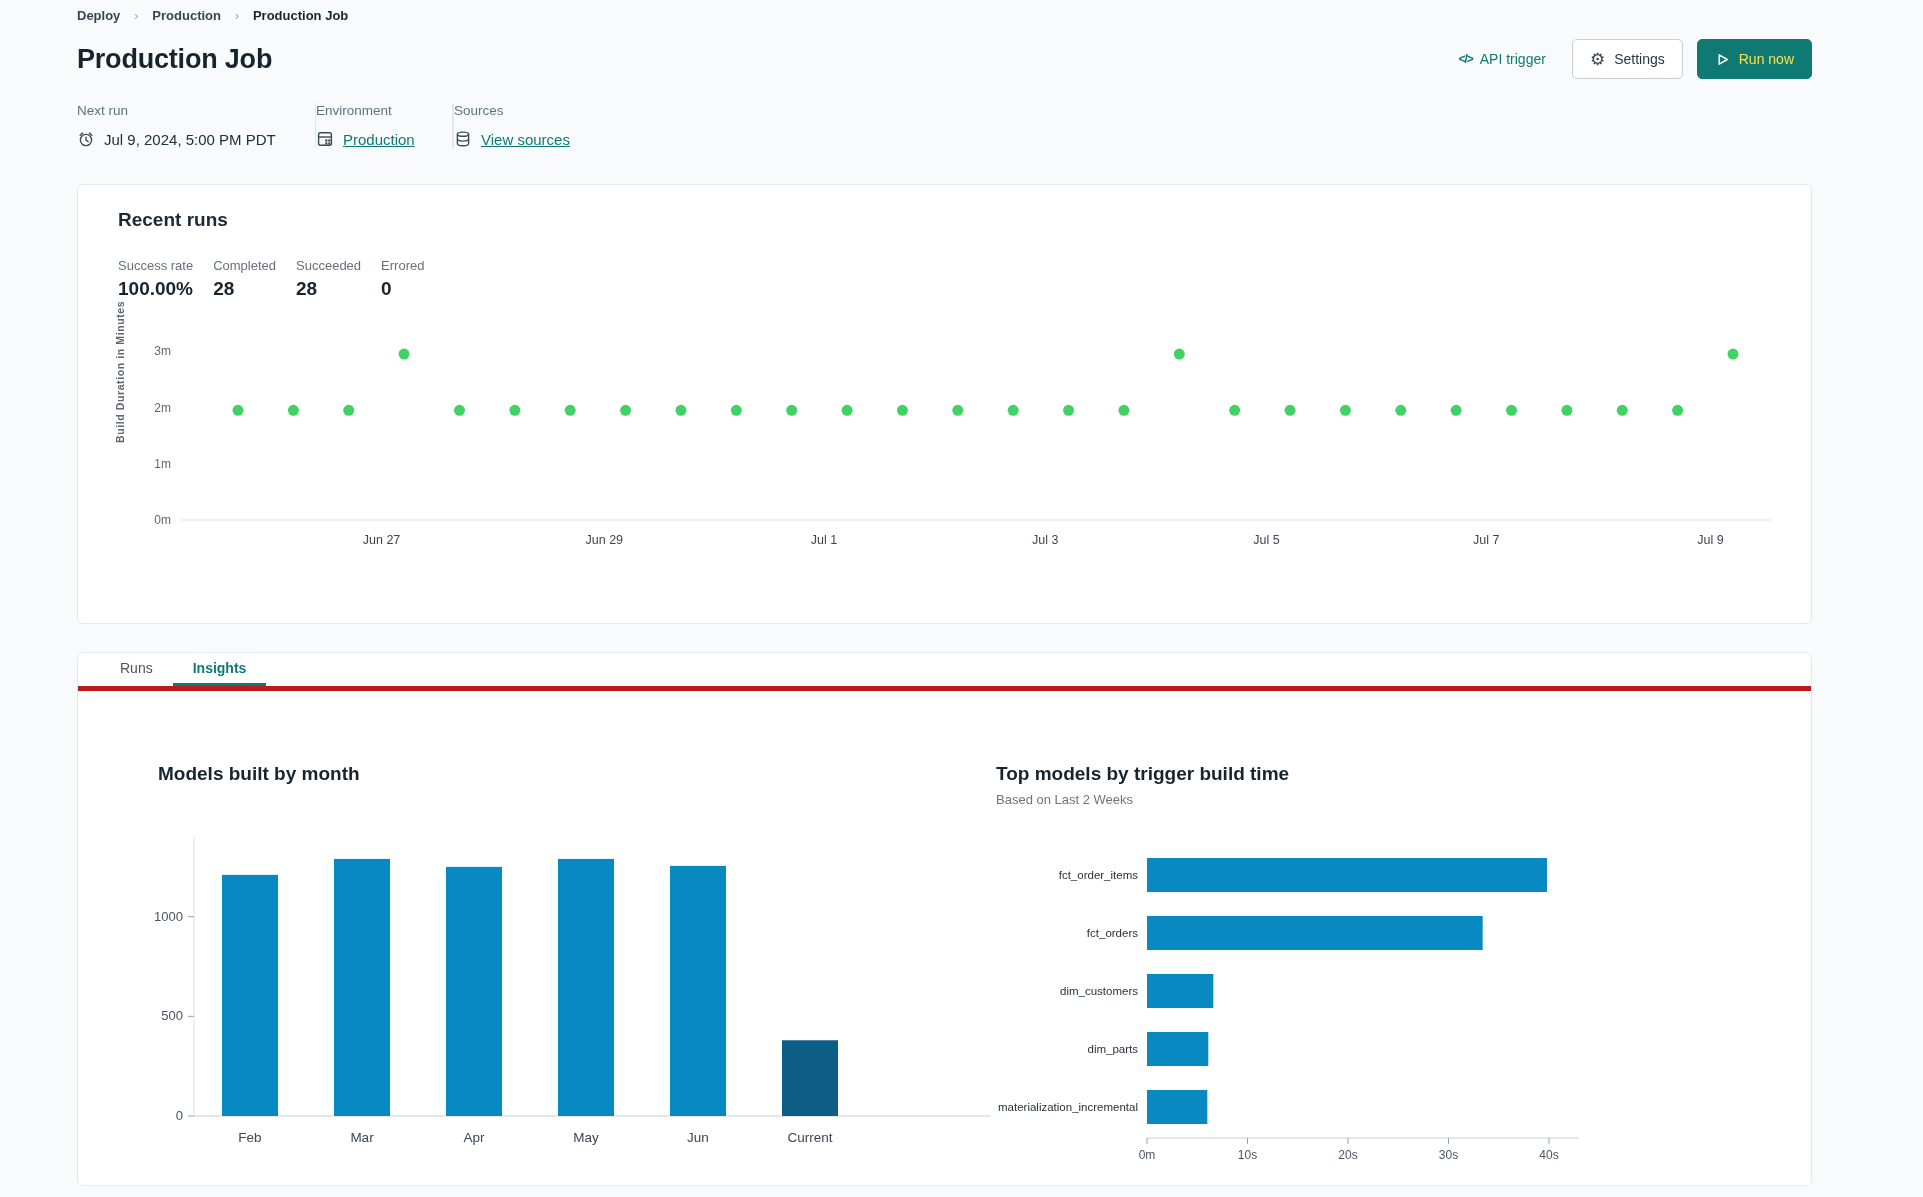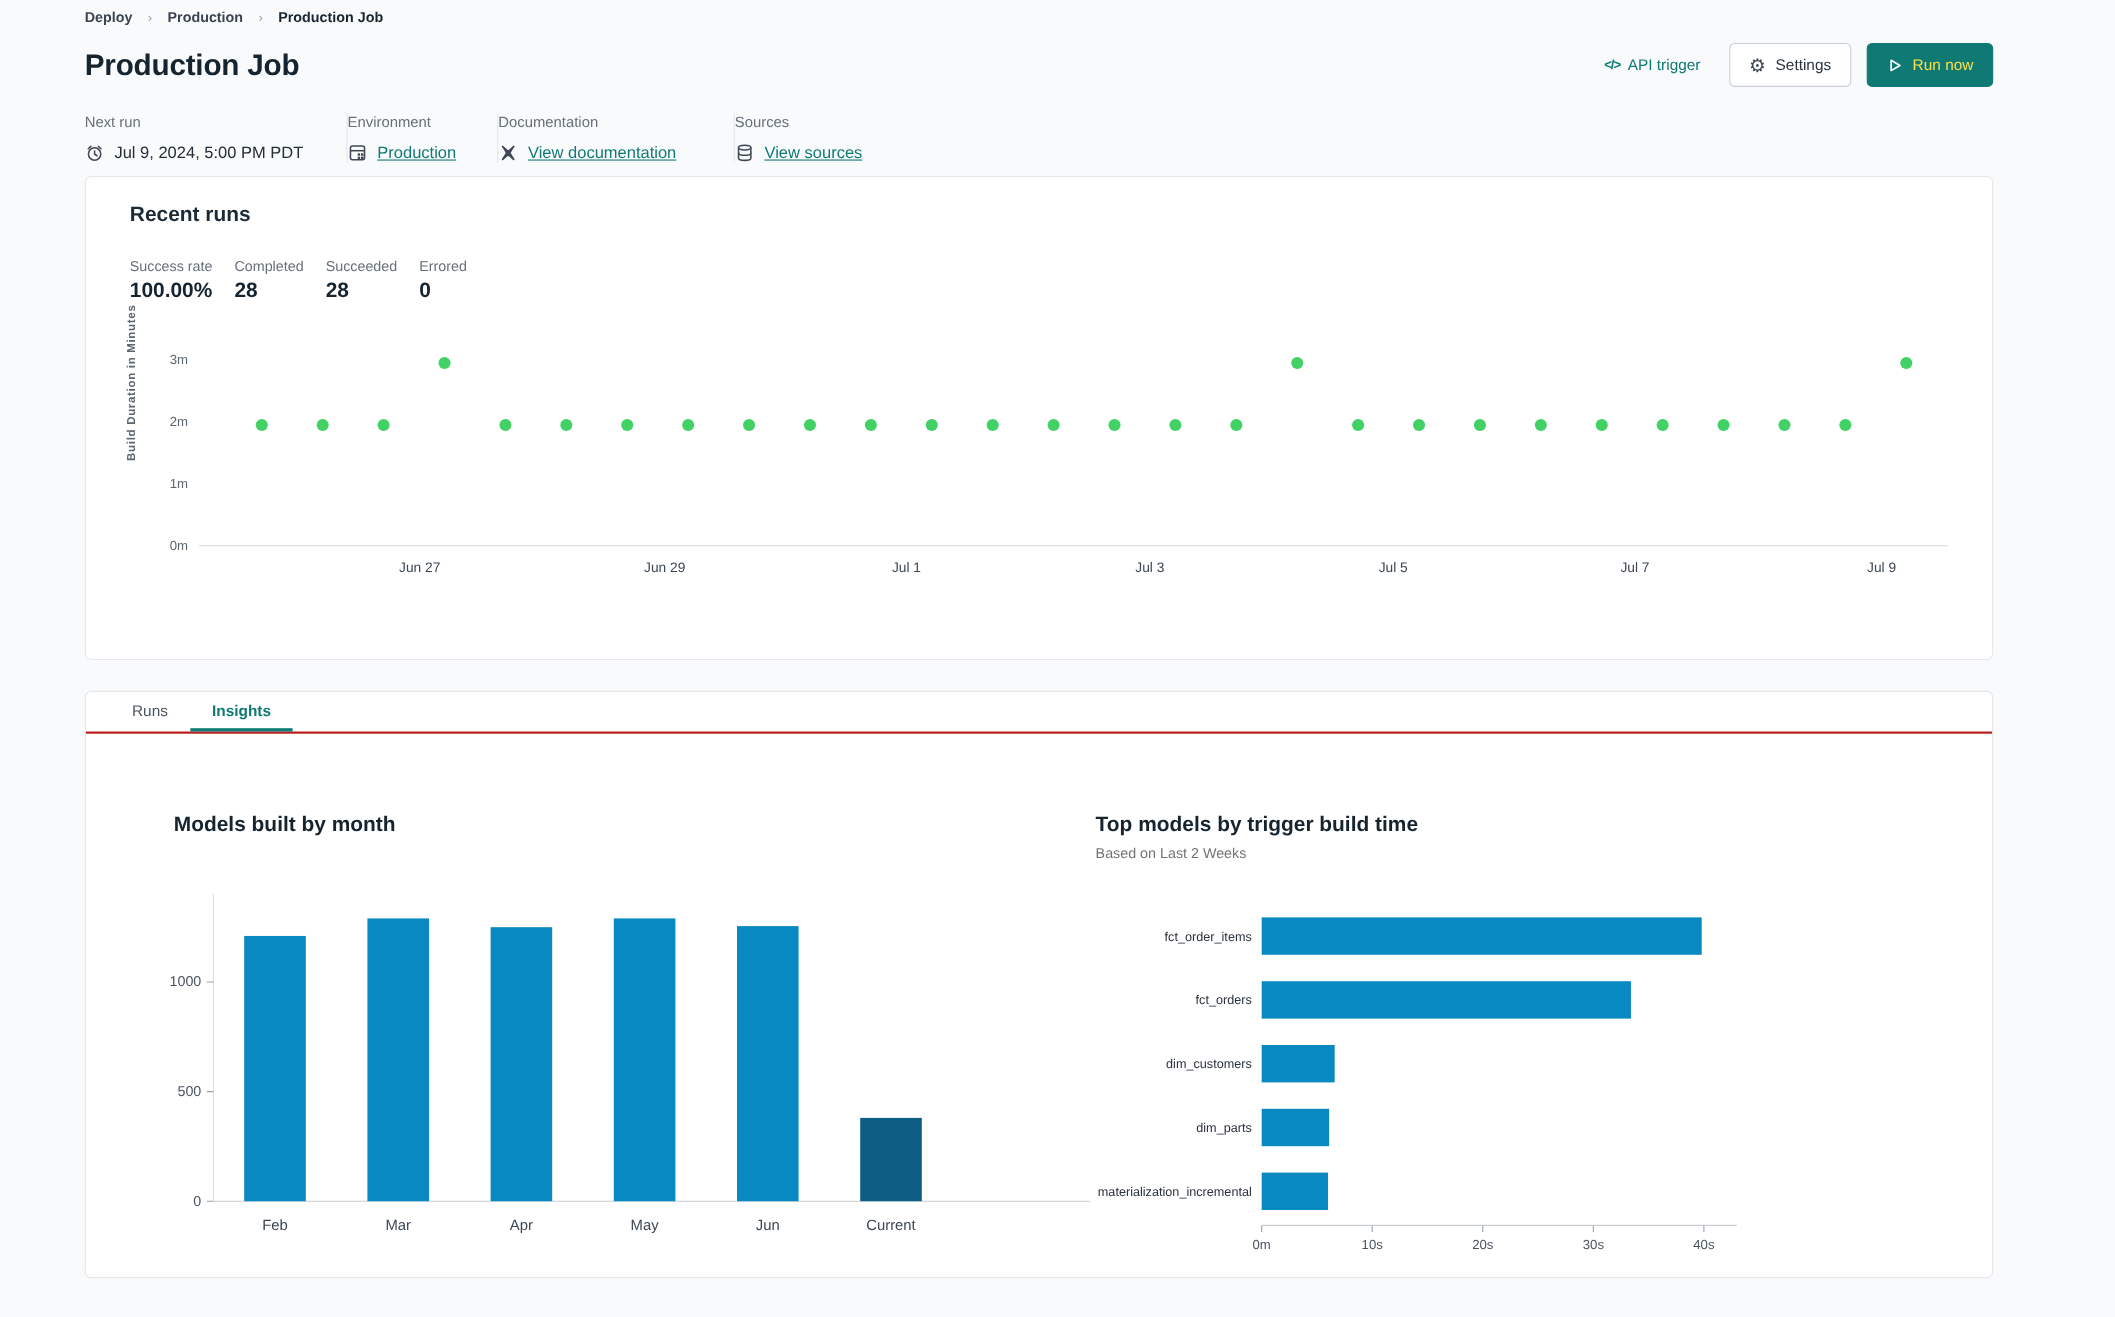--- a/index.html
+++ b/index.html
@@ -29,36 +29,36 @@
   .meta-col { padding-right:26px; }
   .vsep { width:1px; background:#e3e6ea; }
   .meta-label { font-size:13.5px; color:#66707b; }
   .meta-value { display:flex; align-items:center; gap:9px; margin-top:12px; font-size:15px; color:#222e39; }
   .meta-value a, .teal-link { color:#0f7a74; text-decoration:underline; cursor:pointer; }
   .micon { width:18px; height:18px; flex:0 0 auto; }
   .meta-col.c1 { width:238px; } .meta-col.c2 { width:136px; } .meta-col.c3 { width:214px; }
 
   
   .card { background:#ffffff; border:1px solid #e5e7ea; border-radius:6px; }
-  .recent-card { margin-top:12px; padding:24px 52px 30px 40px; height:440px; }
+  .recent-card { margin-top:36px; padding:24px 52px 30px 40px; height:440px; }
   .recent-title { font-size:19px; font-weight:700; color:#1b2a36; }
   .date-range { font-size:13px; color:#39434e; margin-top:7px; }
   .stats-row { display:flex; gap:20px; margin-top:27px; }
   .stat .stat-label { font-size:13px; color:#66707b; }
   .stat .stat-value { font-size:19px; font-weight:700; color:#16242f; margin-top:5px; }
 
   .scatter-wrap { position:relative; margin-top:28px; }
   .y-axis-label { position:absolute; left:-4px; top:115px; transform:rotate(-90deg) translate(0,0); transform-origin:left top;
     font-size:10.5px; font-weight:700; color:#5c6670; letter-spacing:0.6px; white-space:nowrap; }
   svg { display:block; overflow:visible; }
   svg text { font-family:"Liberation Sans", sans-serif; }
 
   
   .bottom-card { margin-top:28px; height:534px; overflow:hidden; padding:0; }
-  .tab-row { display:flex; align-items:stretch; height:38px; border-bottom:2px solid #b91c1c; padding-left:22px; }
+  .tab-row { display:flex; align-items:stretch; height:38px; border-bottom:5px solid #b91c1c; padding-left:22px; }
   .tab { display:flex; align-items:center; padding:0 20px; font-size:14px; color:#4a5560; cursor:pointer; border-bottom:3px solid transparent; }
   .tab.active { color:#0f7a74; font-weight:700; border-bottom-color:#0f7a74; }
 
   .charts-row { display:flex; padding:72px 40px 0 80px; }
   .chart-section.left { width:838px; flex:0 0 auto; }
   .chart-section.right { flex:1; }
   .chart-title { font-size:19px; font-weight:700; color:#16242f; }
   .chart-subtitle { font-size:13px; color:#737373; margin-top:7px; }
   #models-chart { margin-left:-36px; margin-top:44px; }
   #top-models-chart { margin-top:36px; }
@@ -117,29 +117,20 @@
           <line x1="2.6" y1="7" x2="15.4" y2="7" stroke="#3f4854" stroke-width="1.4"></line>
           <rect x="9.2" y="9.4" width="2.2" height="2.2" fill="#3f4854"></rect>
           <rect x="12.2" y="9.4" width="2.2" height="2.2" fill="#3f4854"></rect>
           <rect x="9.2" y="12.4" width="2.2" height="2.2" fill="#3f4854"></rect>
           <rect x="12.2" y="12.4" width="2.2" height="2.2" fill="#3f4854"></rect>
         </svg>
         <a>Production</a>
       </div>
     </div>
     <div class="vsep"></div>
-    <div class="meta-col c3">
-      <div class="meta-label">Documentation</div>
-      <div class="meta-value">
-        <svg class="micon" viewBox="0 0 18 18">
-          <path d="M4 3.2 C7 6 7 6 9 7.6 C11 6 11 6 14 3.2 C11.5 6.5 11.5 6.5 10.4 9 C11.5 11.5 11.5 11.5 14 14.8 C11 12 11 12 9 10.4 C7 12 7 12 4 14.8 C6.5 11.5 6.5 11.5 7.6 9 C6.5 6.5 6.5 6.5 4 3.2 Z" fill="#3f4854" stroke="#3f4854" stroke-width="1.6" stroke-linejoin="round"></path>
-        </svg>
-        <a>View documentation</a>
-      </div>
-    </div>
     <div class="vsep"></div>
     <div class="meta-col c4">
       <div class="meta-label">Sources</div>
       <div class="meta-value">
         <svg class="micon" viewBox="0 0 18 18">
           <ellipse cx="9" cy="4.2" rx="5.6" ry="2.1" fill="none" stroke="#3f4854" stroke-width="1.4"></ellipse>
           <path d="M3.4 4.2 V13.6 C3.4 14.8 5.9 15.8 9 15.8 C12.1 15.8 14.6 14.8 14.6 13.6 V4.2" fill="none" stroke="#3f4854" stroke-width="1.4"></path>
           <path d="M3.4 9 C3.4 10.2 5.9 11.1 9 11.1 C12.1 11.1 14.6 10.2 14.6 9" fill="none" stroke="#3f4854" stroke-width="1.4"></path>
         </svg>
         <a>View sources</a>

